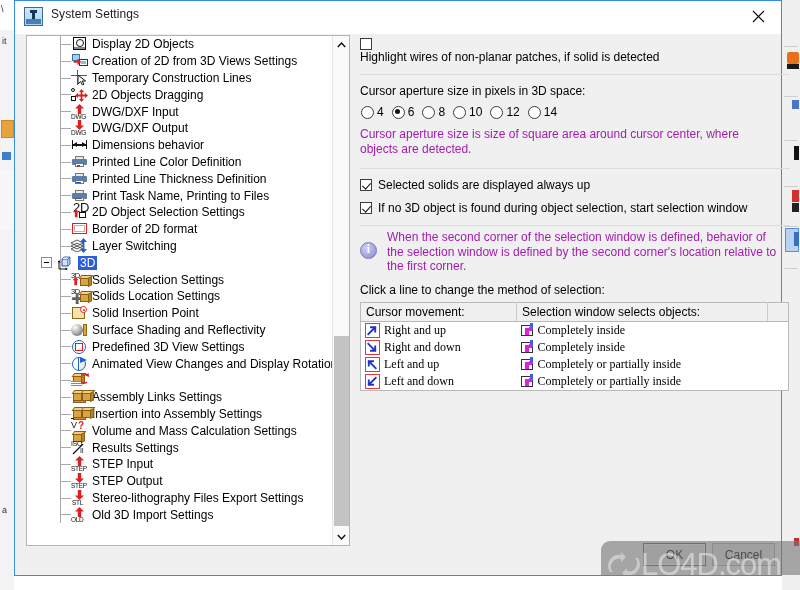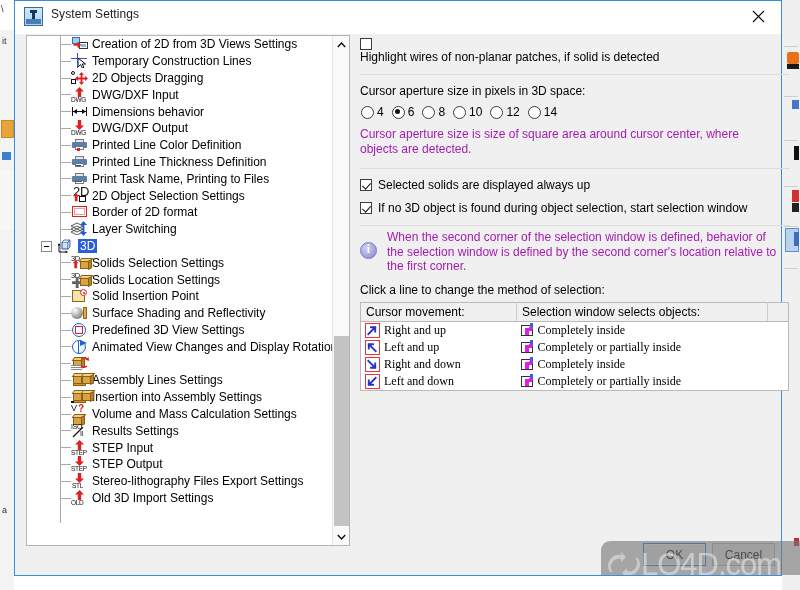--- a/index.html
+++ b/index.html
@@ -207,20 +207,29 @@
     </div>
   </div>
 
   <div id="tree-panel">
     <div id="tree-scroll-area">
       <div class="tree-vline" id="vline-a" style="top: 0px; height: 487.2px;"></div>
       <div id="tree-rows">
           <div class="tree-row">
             <span class="connector"></span>
             <span class="ticon">
+              <span class="sq" style="left:2px;top:1px;width:13px;height:13px;border:1.3px solid #111;background:#fff"></span>
+              <span class="sq" style="left:4.5px;top:2.5px;width:8px;height:8px;border:1.3px solid #111;border-radius:50%"></span>
+              <span class="sq" style="left:3px;top:11px;width:11px;height:2px;background:#888"></span>
+            </span>
+            <span class="tlabel">Display 2D Objects</span>
+          </div>
+          <div class="tree-row">
+            <span class="connector"></span>
+            <span class="ticon">
               <span class="sq" style="left:1px;top:1px;width:8px;height:7px;background:#9fd0ee;border:1px solid #3c6f99"></span>
               <span class="sq" style="left:8px;top:6px;width:9px;height:7px;background:#fff;border:1.2px solid #333"></span>
               <span class="sq" style="left:10px;top:8px;width:5px;height:3px;background:#7fc2e8"></span>
               <span class="reda" style="left:2px;top:5px;font-size:10px">➜</span>
             </span>
             <span class="tlabel">Creation of 2D from 3D Views Settings</span>
           </div>
           <div class="tree-row">
             <span class="connector"></span>
             <span class="ticon">
@@ -245,42 +254,42 @@
           </div>
           <div class="tree-row">
             <span class="connector"></span>
             <span class="ticon">
               <svg style="position:absolute;left:4px;top:0" width="9" height="10" viewBox="0 0 9 10">
                 <path d="M4.5 0 L9 4.5 L6.2 4.5 L6.2 10 L2.8 10 L2.8 4.5 L0 4.5 Z" fill="#e02020"></path>
               </svg>
               <span class="tinytxt" style="left:0;top:9px">DWG</span>
             </span>
             <span class="tlabel">DWG/DXF Input</span>
+          </div>
+          <div class="tree-row">
+            <span class="connector"></span>
+            <span class="ticon">
+              <svg style="position:absolute;left:4px;top:0" width="9" height="10" viewBox="0 0 9 10">
+                <path d="M4.5 10 L9 5.5 L6.2 5.5 L6.2 0 L2.8 0 L2.8 5.5 L0 5.5 Z" fill="#e02020"></path>
+              </svg>
+              <span class="tinytxt" style="left:0;top:9px">DWG</span>
+            </span>
+            <span class="tlabel">DWG/DXF Output</span>
           </div>
           <div class="tree-row">
             <span class="connector"></span>
             <span class="ticon">
               <span class="sq" style="left:1px;top:3px;width:1.4px;height:9px;background:#111"></span>
               <span class="sq" style="left:15px;top:3px;width:1.4px;height:9px;background:#111"></span>
               <span class="sq" style="left:2px;top:7px;width:13px;height:1.4px;background:#111"></span>
               <svg style="position:absolute;left:2px;top:4px" width="13" height="7" viewBox="0 0 13 7">
                 <path d="M0 3.5 L4 1 L4 6 Z M13 3.5 L9 1 L9 6 Z" fill="#111"></path>
               </svg>
             </span>
             <span class="tlabel">Dimensions behavior</span>
-          </div>
-          <div class="tree-row">
-            <span class="connector"></span>
-            <span class="ticon">
-              <svg style="position:absolute;left:4px;top:0" width="9" height="10" viewBox="0 0 9 10">
-                <path d="M4.5 10 L9 5.5 L6.2 5.5 L6.2 0 L2.8 0 L2.8 5.5 L0 5.5 Z" fill="#e02020"></path>
-              </svg>
-              <span class="tinytxt" style="left:0;top:9px">DWG</span>
-            </span>
-            <span class="tlabel">DWG/DXF Output</span>
           </div>
           <div class="tree-row">
             <span class="connector"></span>
             <span class="ticon">
               <span class="printer">
                 <span class="top"></span>
                 <span class="body"></span>
                 <span class="out"></span>
               </span>
               <span class="sq" style="left:6px;top:11px;width:3px;height:2.5px;background:#e02020"></span>
@@ -441,21 +450,21 @@
                 <span class="f"></span>
                 <span class="r"></span>
               </span>
               <span class="cube" style="left:9px;top:0;width:9px;height:9px">
                 <span class="t"></span>
                 <span class="f"></span>
                 <span class="r"></span>
               </span>
               <span class="sq" style="left:2px;top:11px;width:13px;height:3px;background:#e08a2a;border:1px solid #8a5e16"></span>
             </span>
-            <span class="tlabel">Assembly Lines Settings</span>
+            <span class="tlabel">Assembly Links Settings</span>
           </div>
           <div class="tree-row">
             <span class="connector"></span>
             <span class="ticon">
               <span class="cube" style="left:0;top:0;width:9px;height:9px">
                 <span class="t"></span>
                 <span class="f"></span>
                 <span class="r"></span>
               </span>
               <span class="cube" style="left:9px;top:0;width:9px;height:9px">
@@ -642,59 +651,59 @@
                 <span>Completely inside</span>
               </span>
             </td>
             <td></td>
           </tr>
           <tr>
             <td>
               <span class="cursor-cell">
                 <span class="arrow-box">
                   <svg width="12" height="13" viewBox="0 0 13 13">
+                    <path d="M2.5 2.5 L10 10 M10 10 L10 5.4 M10 10 L5.4 10" fill="none" stroke="#2233cc" stroke-width="2" stroke-linecap="square"></path>
+                  </svg>
+                </span>
+                <span>Right and down</span>
+              </span>
+            </td>
+            <td>
+              <span class="cursor-cell">
+                <span class="winicon">
+                  <span class="frame"></span>
+                  <span class="mag"></span>
+                  <span class="bl"></span>
+                  <span class="bl2"></span>
+                </span>
+                <span>Completely inside</span>
+              </span>
+            </td>
+            <td></td>
+          </tr>
+          <tr>
+            <td>
+              <span class="cursor-cell">
+                <span class="arrow-box">
+                  <svg width="12" height="13" viewBox="0 0 13 13">
                     <path d="M10.5 10.5 L3 3 M3 3 L3 7.6 M3 3 L7.6 3" fill="none" stroke="#2233cc" stroke-width="2" stroke-linecap="square"></path>
                   </svg>
                 </span>
                 <span>Left and up</span>
               </span>
             </td>
             <td>
               <span class="cursor-cell">
                 <span class="winicon">
                   <span class="frame"></span>
                   <span class="mag"></span>
                   <span class="bl"></span>
                   <span class="bl2"></span>
                 </span>
                 <span>Completely or partially inside</span>
-              </span>
-            </td>
-            <td></td>
-          </tr>
-          <tr>
-            <td>
-              <span class="cursor-cell">
-                <span class="arrow-box">
-                  <svg width="12" height="13" viewBox="0 0 13 13">
-                    <path d="M2.5 2.5 L10 10 M10 10 L10 5.4 M10 10 L5.4 10" fill="none" stroke="#2233cc" stroke-width="2" stroke-linecap="square"></path>
-                  </svg>
-                </span>
-                <span>Right and down</span>
-              </span>
-            </td>
-            <td>
-              <span class="cursor-cell">
-                <span class="winicon">
-                  <span class="frame"></span>
-                  <span class="mag"></span>
-                  <span class="bl"></span>
-                  <span class="bl2"></span>
-                </span>
-                <span>Completely inside</span>
               </span>
             </td>
             <td></td>
           </tr>
           <tr>
             <td>
               <span class="cursor-cell">
                 <span class="arrow-box">
                   <svg width="12" height="13" viewBox="0 0 13 13">
                     <path d="M10.5 2.5 L3 10 M3 10 L3 5.4 M3 10 L7.6 10" fill="none" stroke="#2233cc" stroke-width="2" stroke-linecap="square"></path>

